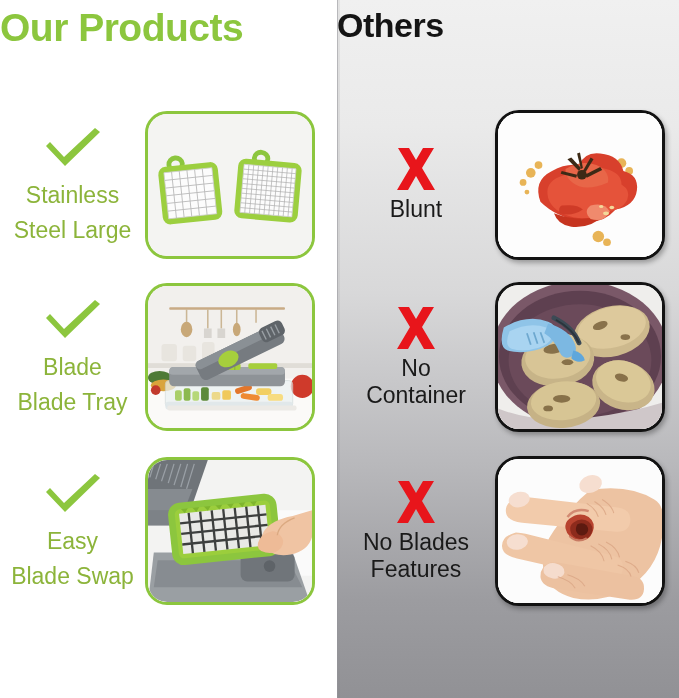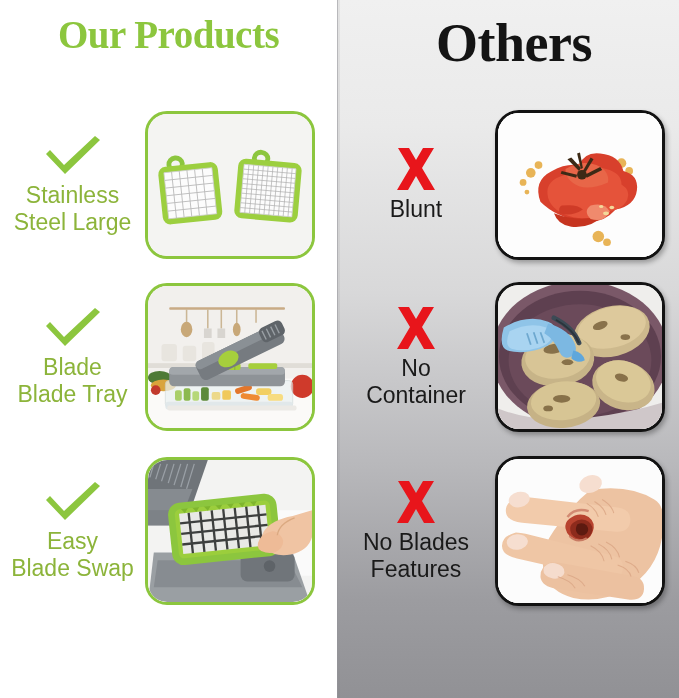--- a/index.html
+++ b/index.html
@@ -20,48 +20,49 @@
     background: linear-gradient(to bottom, #f0f0f0 0%, #eaeaea 18%, #d8d8d9 42%, #b9b9bc 66%, #9c9ca0 86%, #919195 100%);
   }
   .divider {
     position: absolute; left: 337px; top: 0; width: 3px; height: 698px;
     background: linear-gradient(to bottom, #e3e3e3 0%, #cfcfd0 40%, #a8a8ac 75%, #8d8d91 100%);
     border-left: 1px solid rgba(150,150,155,.55);
   }
 
   
   .heading {
-    position: absolute; top: 12px; text-align: center; font-weight: bold;
-    letter-spacing: -0.5px; white-space: nowrap; font-family: Liberation Serif, serif;
+    position: absolute; top: 6px; font-weight: bold;
+    letter-spacing: -0.5px; white-space: nowrap;
   }
   .heading-left {
     left: 0; width: 337px; font-size: 39px; color: #8CC63E;
     text-shadow: 0 1px 0 rgba(255,255,255,.7);
   }
   .heading-right {
-    left: 337px; width: 342px; font-size: 54px; color: #141414; padding-left: 12px;
+    left: 337px; width: 342px; font-size: 34px; color: #141414;
   }
 
   
   .row { position: absolute; display: flex; align-items: center; }
   .row-left  { left: 0;   width: 337px; }
   .row-right { left: 337px; width: 342px; }
   .r1 { top: 110px; height: 150px; }
   .r2 { top: 282px; height: 150px; }
   .r3 { top: 455px; height: 152px; }
 
   
   .label-left {
     width: 145px; text-align: center;
     display: flex; flex-direction: column; align-items: center;
   }
   .check-icon { display: block; width: 62px; height: 42px; margin-bottom: 6px; }
   .label-left .txt {
     font-size: 23px; line-height: 1.16; color: #8CB43A; font-weight: normal;
     letter-spacing: 0px;
+    margin-top: 8px;
   }
 
   
   .card-green {
     width: 170px; height: 148px; border: 3px solid #8CC63E; border-radius: 22px;
     background: #f7f7f5; overflow: hidden; position: relative;
   }
   .card-green .inner { position: absolute; inset: 0; border-radius: 19px; overflow: hidden; }
 
   

